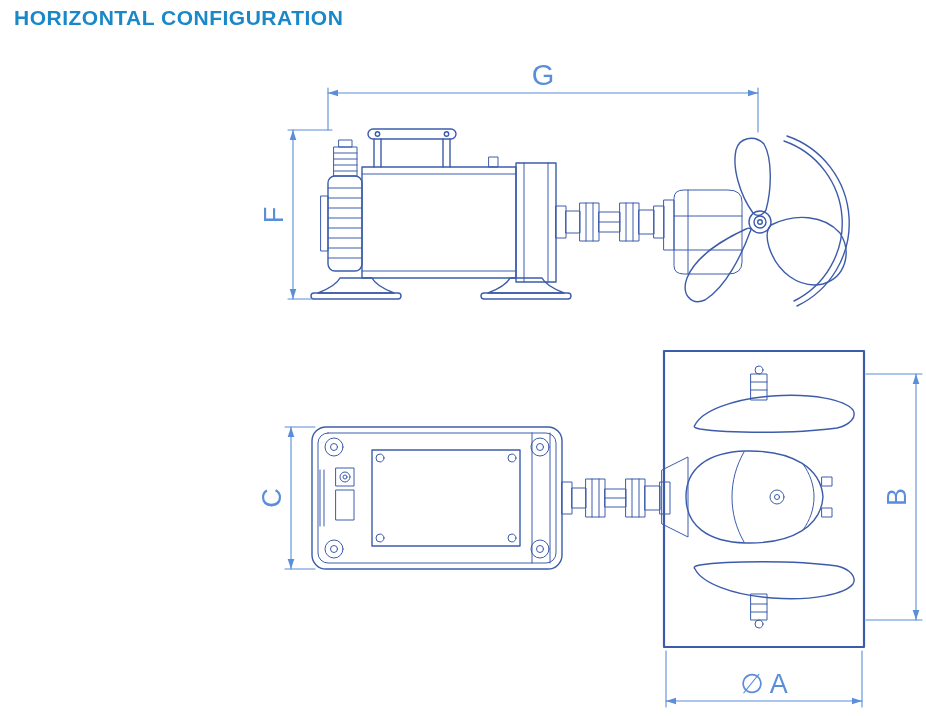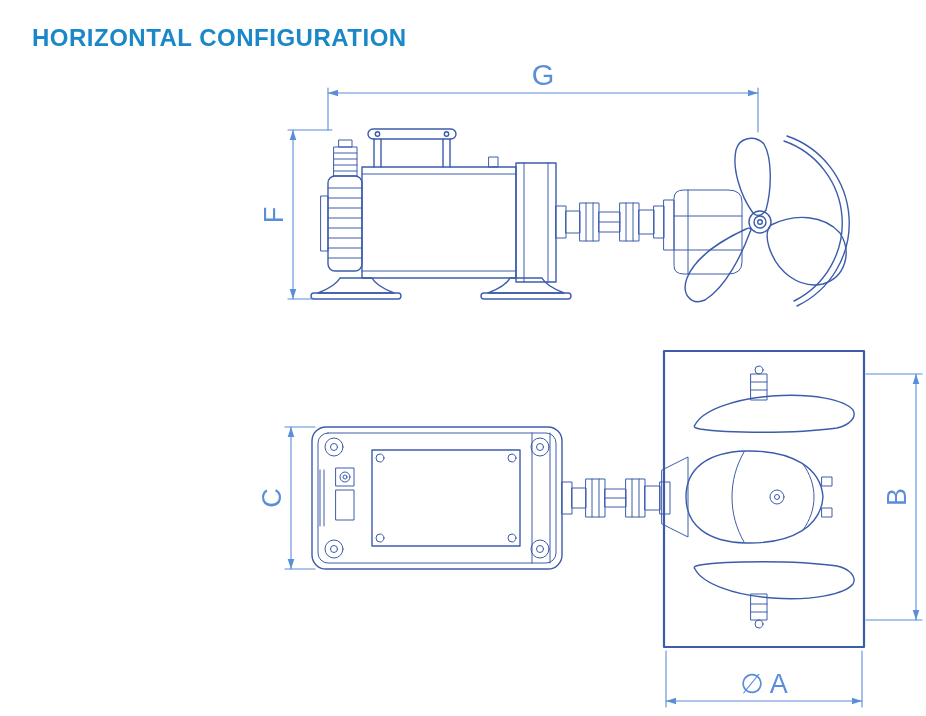--- a/index.html
+++ b/index.html
@@ -4,21 +4,21 @@
 <style>
   :root{
     --title:#1a88c8;
     --line:#3c5cab;
     --dim:#5a8ed8;
     --bg:#ffffff;
   }
   html,body{margin:0;padding:0;background:var(--bg);}
   .page{position:relative;width:926px;height:716px;overflow:hidden;background:var(--bg);
         font-family:"Liberation Sans",sans-serif;}
-  .title{position:absolute;top:6px;left:14px;margin:18px;font-size:24px;font-weight:700;
+  .title{position:absolute;top:6px;left:14px;margin:0;font-size:21px;font-weight:700;
          letter-spacing:.5px;color:var(--title);white-space:nowrap;}
   svg.drawing{position:absolute;top:0;left:0;}
   .ln{stroke:var(--line);fill:none;stroke-width:1.4;stroke-linecap:round;stroke-linejoin:round;}
   .ln2{stroke:var(--line);fill:none;stroke-width:1;stroke-linecap:round;stroke-linejoin:round;}
   .thick{stroke:var(--line);fill:none;stroke-width:2.2;stroke-linejoin:round;}
   .dim{stroke:var(--dim);fill:none;stroke-width:1.1;stroke-linecap:round;}
   .dimfill{fill:var(--dim);stroke:none;}
   .dimtext{fill:var(--dim);font-family:"Liberation Sans",sans-serif;font-size:27px;}
   .big{font-size:29px;}
 </style>

